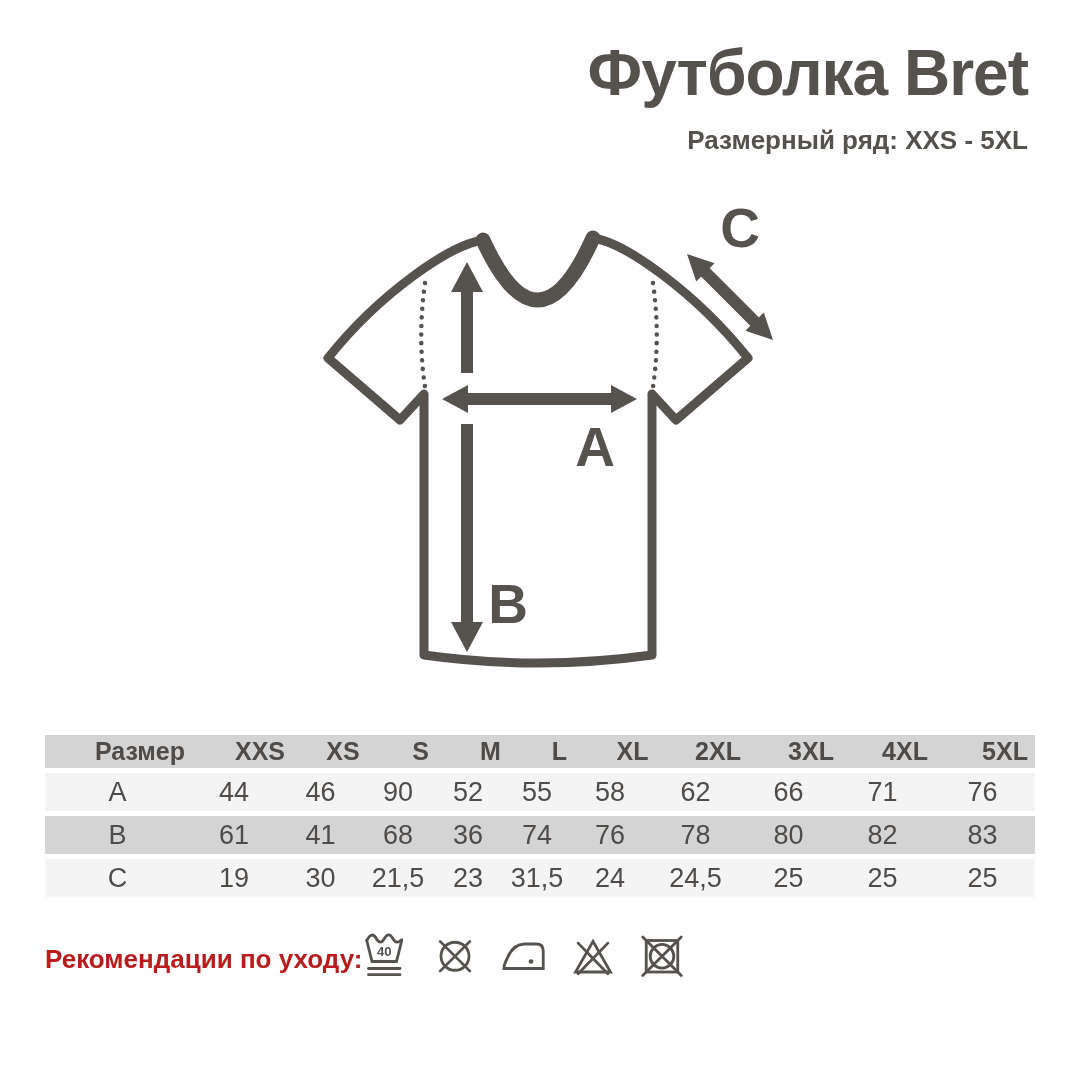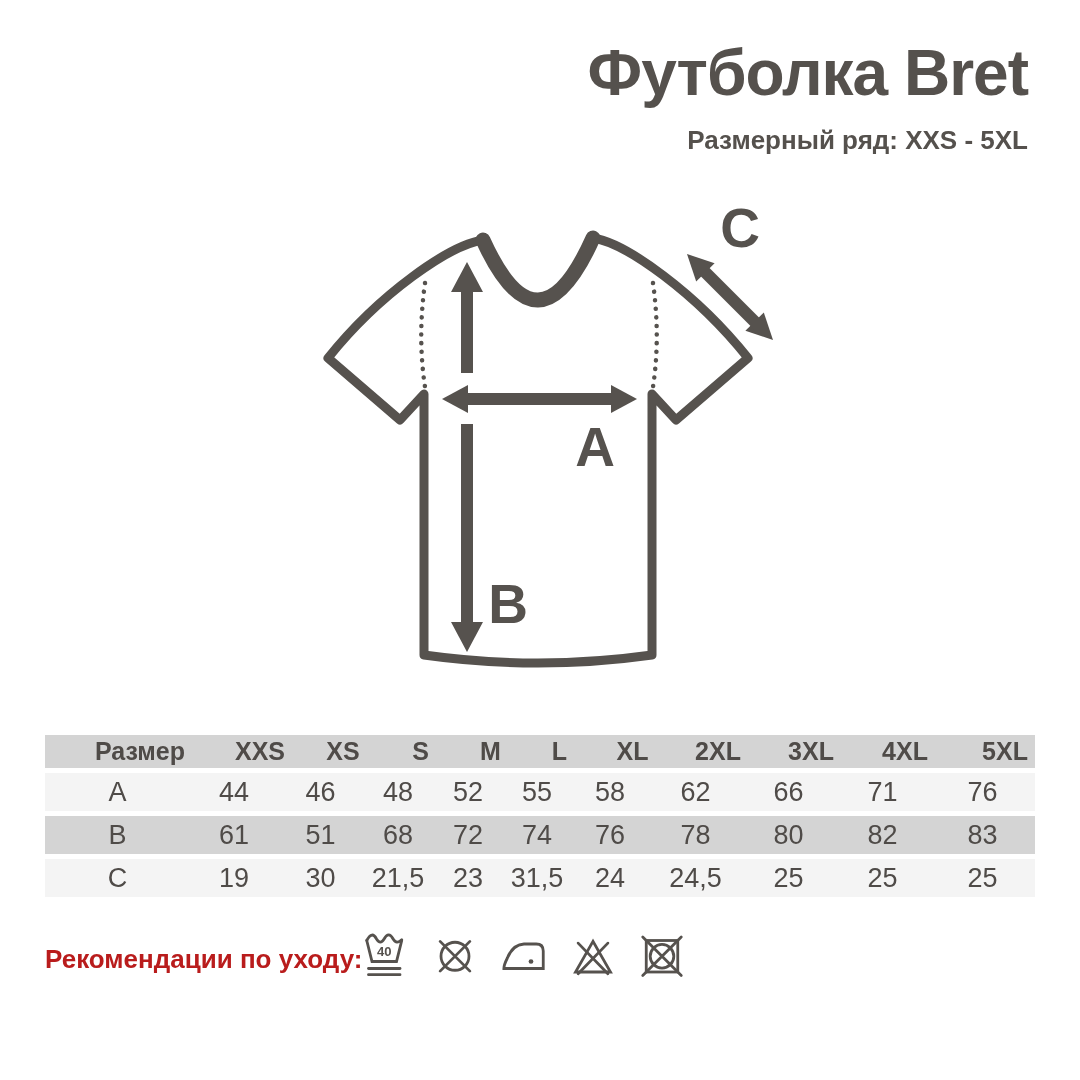--- a/index.html
+++ b/index.html
@@ -103,35 +103,35 @@
         <th>3XL</th>
         <th>4XL</th>
         <th>5XL</th>
       </tr>
     </thead>
     <tbody>
       <tr class="row-light">
         <td>A</td>
         <td>44</td>
         <td>46</td>
-        <td>48</td>
+        <td>90</td>
         <td>52</td>
         <td>55</td>
         <td>58</td>
         <td>62</td>
         <td>66</td>
         <td>71</td>
         <td>76</td>
       </tr>
       <tr class="row-dark">
         <td>B</td>
         <td>61</td>
-        <td>51</td>
+        <td>41</td>
         <td>68</td>
-        <td>72</td>
+        <td>36</td>
         <td>74</td>
         <td>76</td>
         <td>78</td>
         <td>80</td>
         <td>82</td>
         <td>83</td>
       </tr>
       <tr class="row-light">
         <td>C</td>
         <td>19</td>

